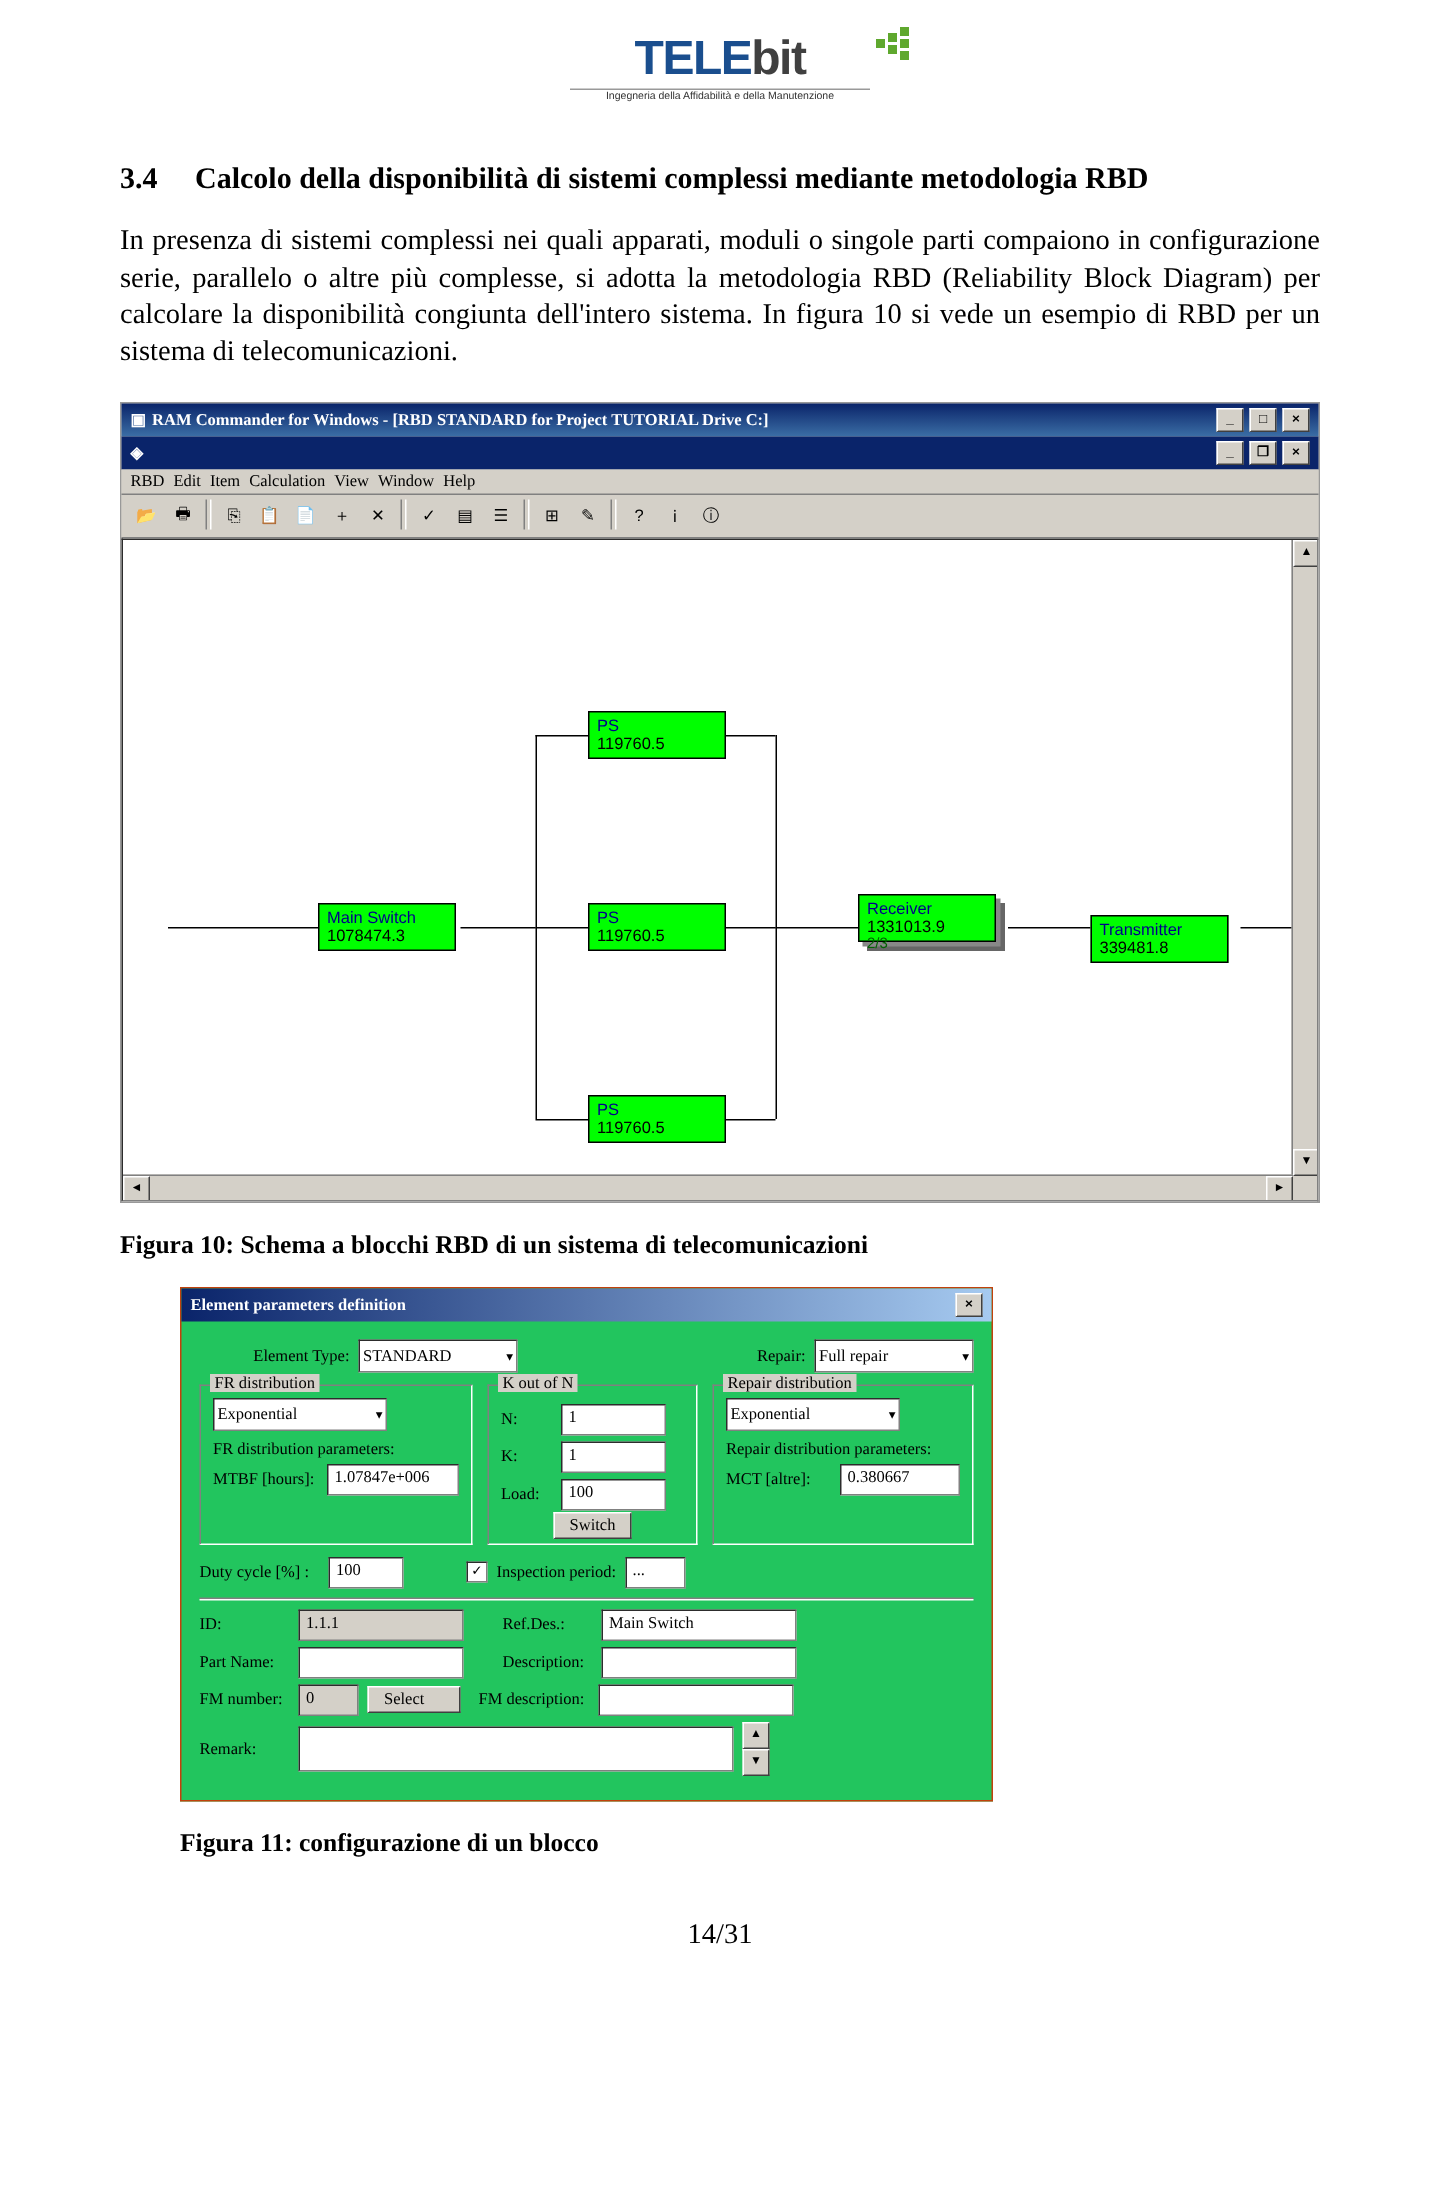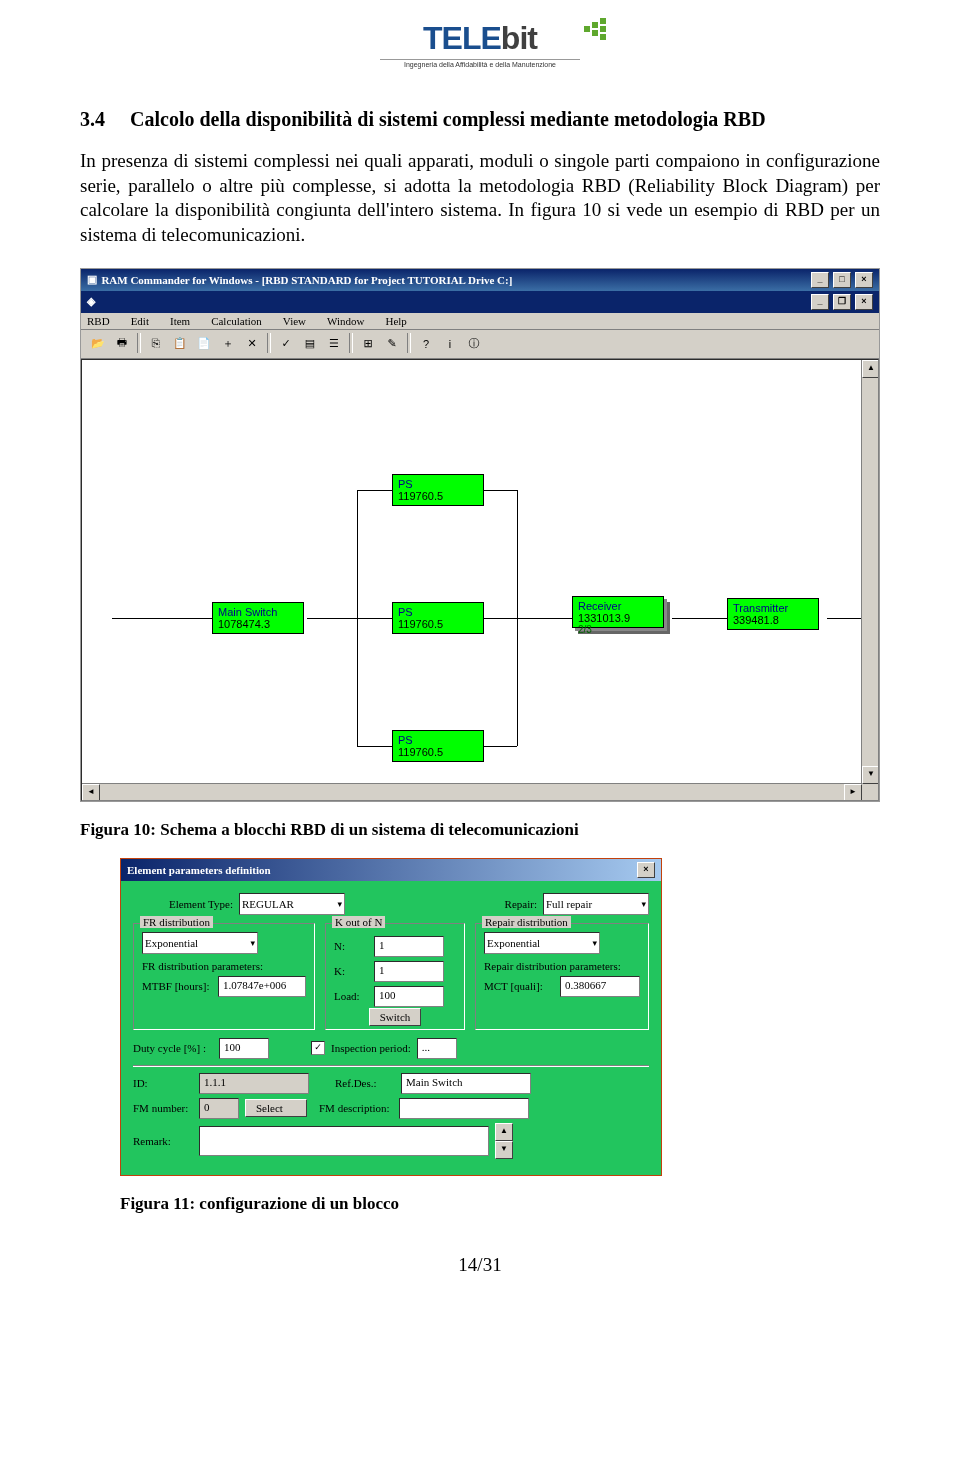--- a/index.html
+++ b/index.html
@@ -16,21 +16,21 @@
 .section-title .num{display:inline-block;width:50px}
 .body-text{font:19px/1.3 "Times New Roman";text-align:justify;margin-bottom:20px}
 .fig-caption{font:bold 17px "Times New Roman";margin:18px 0}
 .fig-caption.indent{margin-left:40px}
 .pagenum{text-align:center;font:19px "Times New Roman";margin-top:40px}
 
 .shot{border:1px solid #999;background:#d4d0c8;font:11px Tahoma,Arial;color:#000;margin:6px 0}
 .titlebar{background:linear-gradient(#0a246a,#3b6ea5);color:#fff;font:bold 11px Tahoma;padding:3px 6px;display:flex;align-items:center;gap:4px}
 .titlebar .spacer{flex:1}
 .winbtn{width:16px;height:14px;background:#d4d0c8;border:1px solid #fff;border-right-color:#404040;border-bottom-color:#404040;font:bold 9px Arial;text-align:center;line-height:12px;color:#000}
-.menubar{background:#d4d0c8;padding:2px 6px;display:flex;gap:21px;border-bottom:1px solid #808080}
+.menubar{background:#d4d0c8;padding:2px 6px;display:flex;gap:6px;border-bottom:1px solid #808080}
 .menubar span{font:11px Tahoma}
 .toolbar{background:#d4d0c8;padding:3px 6px;display:flex;gap:2px;border-bottom:1px solid #808080}
 .tbtn{width:20px;height:20px;border:1px solid #d4d0c8;display:inline-flex;align-items:center;justify-content:center;font:11px Arial}
 .tsep{width:2px;height:20px;border-left:1px solid #808080;border-right:1px solid #fff;margin:0 2px}
 
 .canvas{background:#fff;height:440px;position:relative;border:1px inset #808080;overflow:hidden}
 .rbd-block{position:absolute;background:#00ff00;border:1px solid #000;font:11px Arial;padding:3px 5px;min-width:80px}
 .rbd-block .bname{color:#00008b}
 .rbd-block .bval{color:#000}
 .rbd-konn{position:absolute;font:10px Arial;color:#006400}
@@ -159,21 +159,21 @@
         </div>
       <div class="rbd-block" style="left:310px;top:370px">
         <div class="bname">PS</div>
           <div class="bval">119760.5</div>
         </div>
       <div class="rbd-block rbd-stack" style="left:490px;top:236px">
         <div class="bname">Receiver</div>
           <div class="bval">1331013.9</div>
         <div class="rbd-konn">2/3</div>
         </div>
-      <div class="rbd-block" style="left:645px;top:238px">
+      <div class="rbd-block" style="left:645px;top:250px">
         <div class="bname">Transmitter</div>
           <div class="bval">339481.8</div>
         </div>
 
       <div class="scrollbar-v">
         <div class="sbtn">▲</div>
           <div class="sbtn" style="position:absolute;bottom:0">▼</div>
         </div>
       <div class="scrollbar-h">
         <div class="sbtn" style="float:left">◄</div>
@@ -187,21 +187,21 @@
 
   <div class="dialog">
     <div class="titlebar">
       <span>Element parameters definition</span>
       <span class="spacer"></span>
       <span class="winbtn">×</span>
     </div>
     <div class="dlg-body">
       <div class="dlg-row">
         <label style="width:100px;text-align:right">Element Type:</label>
-        <span class="sel" style="width:100px">REGULAR</span>
+        <span class="sel" style="width:100px">STANDARD</span>
         <span style="flex:1"></span>
         <label>Repair:</label>
         <span class="sel" style="width:100px">Full repair</span>
       </div>
 
       <div class="cols3">
         <div class="grp">
           <span class="grp-title">FR distribution</span>
           <span class="sel" style="width:110px;display:flex">Exponential</span>
           <div style="margin-top:6px;font:11px Tahoma">FR distribution parameters:</div>
@@ -224,21 +224,21 @@
               <label style="width:34px">Load:</label>
               <span class="inp" style="width:60px">100</span>
             </div>
           <div style="text-align:center;margin-top:4px"><span class="btn">Switch</span></div>
         </div>
         <div class="grp">
           <span class="grp-title">Repair distribution</span>
           <span class="sel" style="width:110px;display:flex">Exponential</span>
           <div style="margin-top:6px;font:11px Tahoma">Repair distribution parameters:</div>
           <div class="dlg-row">
-              <label style="width:70px">MCT [quali]:</label>
+              <label style="width:70px">MCT [altre]:</label>
             <span class="inp" style="width:70px">0.380667</span>
             </div>
         </div>
       </div>
 
       <div style="display:flex;gap:10px">
         <div style="flex:1">
           <div class="dlg-row">
             <label style="width:80px">Duty cycle [%] :</label>
             <span class="inp" style="width:40px">100</span>
@@ -248,20 +248,26 @@
             <span class="inp" style="width:30px">...</span>
           </div>
           <div style="border-top:1px solid #808080;border-bottom:1px solid #fff;margin:6px 0"></div>
           <div class="dlg-row">
             <label style="width:60px">ID:</label>
               <span class="inp ro" style="width:100px">1.1.1</span>
             <label style="width:60px;margin-left:20px">Ref.Des.:</label>
               <span class="inp" style="width:120px">Main Switch</span>
           </div>
           <div class="dlg-row">
+            <label style="width:60px">Part Name:</label>
+              <span class="inp" style="width:100px"></span>
+            <label style="width:60px;margin-left:20px">Description:</label>
+              <span class="inp" style="width:120px"></span>
+          </div>
+          <div class="dlg-row">
             <label style="width:60px">FM number:</label>
               <span class="inp ro" style="width:30px">0</span>
             <span class="btn" style="min-width:40px">Select</span>
             <label style="width:74px;margin-left:6px">FM description:</label>
               <span class="inp" style="width:120px"></span>
           </div>
           <div class="dlg-row">
             <label style="width:60px">Remark:</label>
               <span class="inp" style="width:280px;height:24px"></span>
             <span style="display:inline-flex;flex-direction:column">

